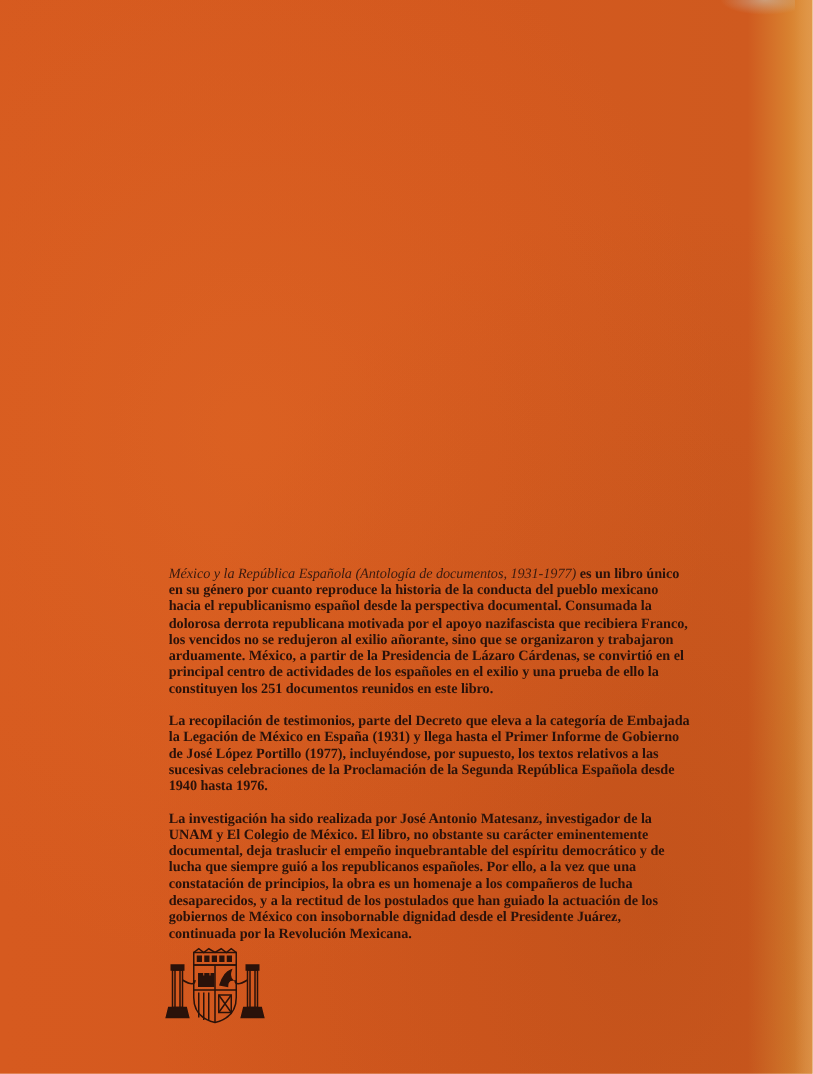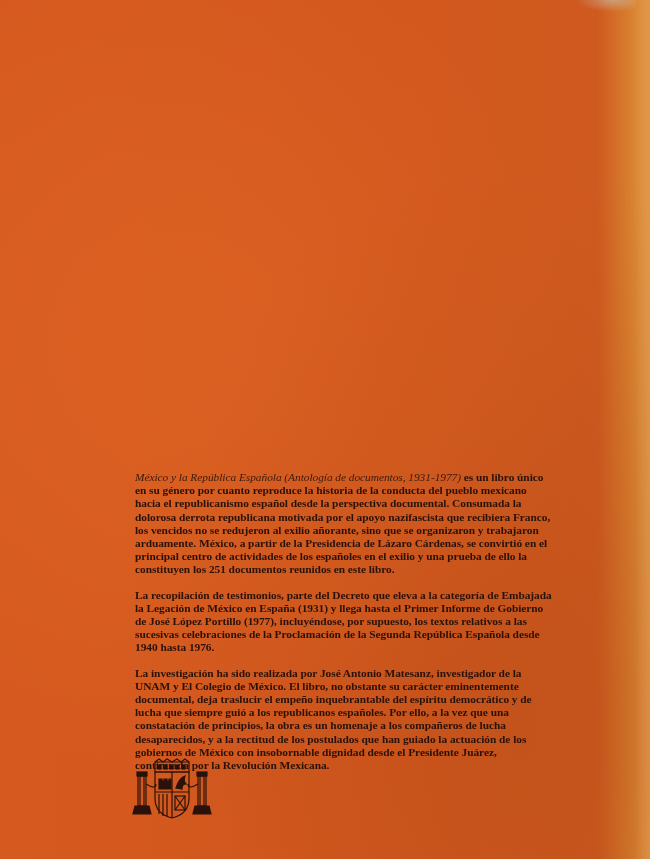--- a/index.html
+++ b/index.html
@@ -13,21 +13,21 @@
   }
   .cover::after {
     content:""; position:absolute; right:0; top:0; width:14px; height:100%;
     background: linear-gradient(90deg, rgba(230,150,70,0) 0%, rgba(225,150,80,0.55) 100%);
   }
   .wear {
     position:absolute; top:0; right:14px; width:60px; height:12px;
     background: radial-gradient(ellipse at 60% 0%, rgba(200,200,190,0.55), rgba(0,0,0,0) 70%);
   }
   .blurb {
-    position:absolute; left:135px; top:471px; width:418px;
+    position:absolute; left:135px; top:453px; width:418px;
     font-family:"Liberation Serif", serif; font-size:11.4px; line-height:13.2px;
     color:#2a120a; font-weight:bold; letter-spacing:-0.05px;
   }
   .blurb p { margin:0 0 12px 0; text-align:left; }
   .blurb .title-it { font-style:italic; font-weight:normal; color:#3a1a0e; }
   .shield {
     position:absolute; left:131px; top:758px; width:82px; height:64px;
   }
 </style>
 </head>

